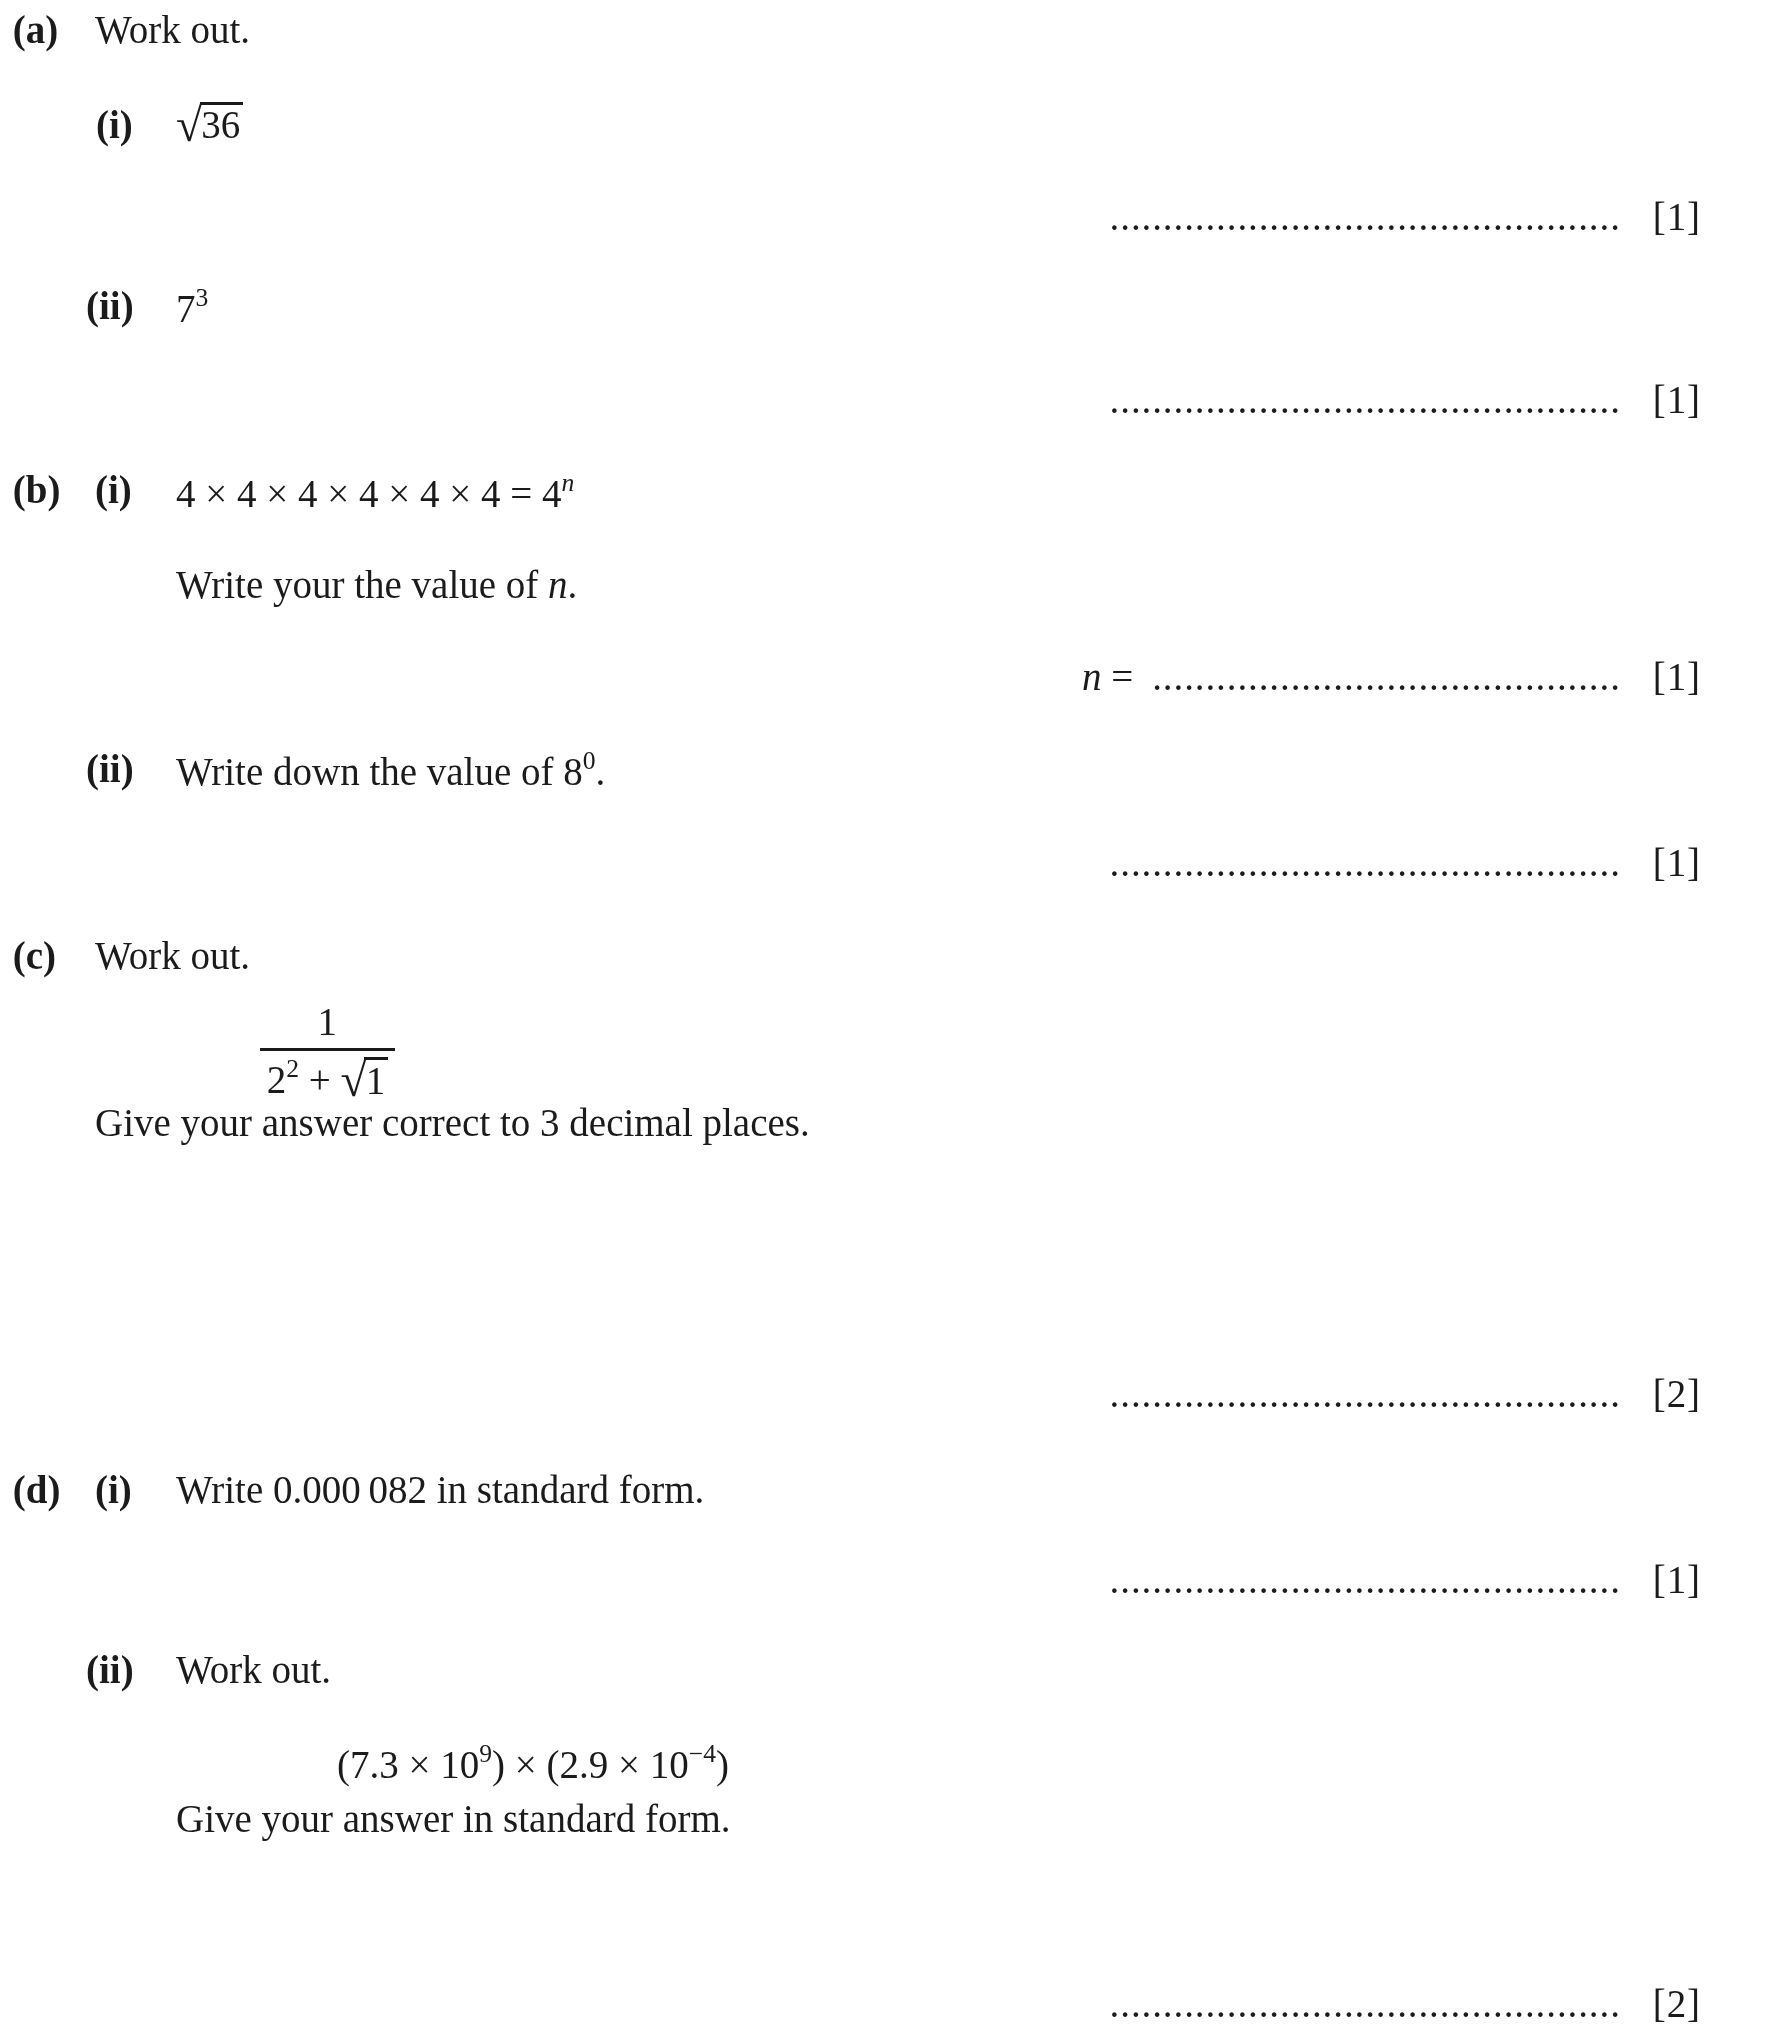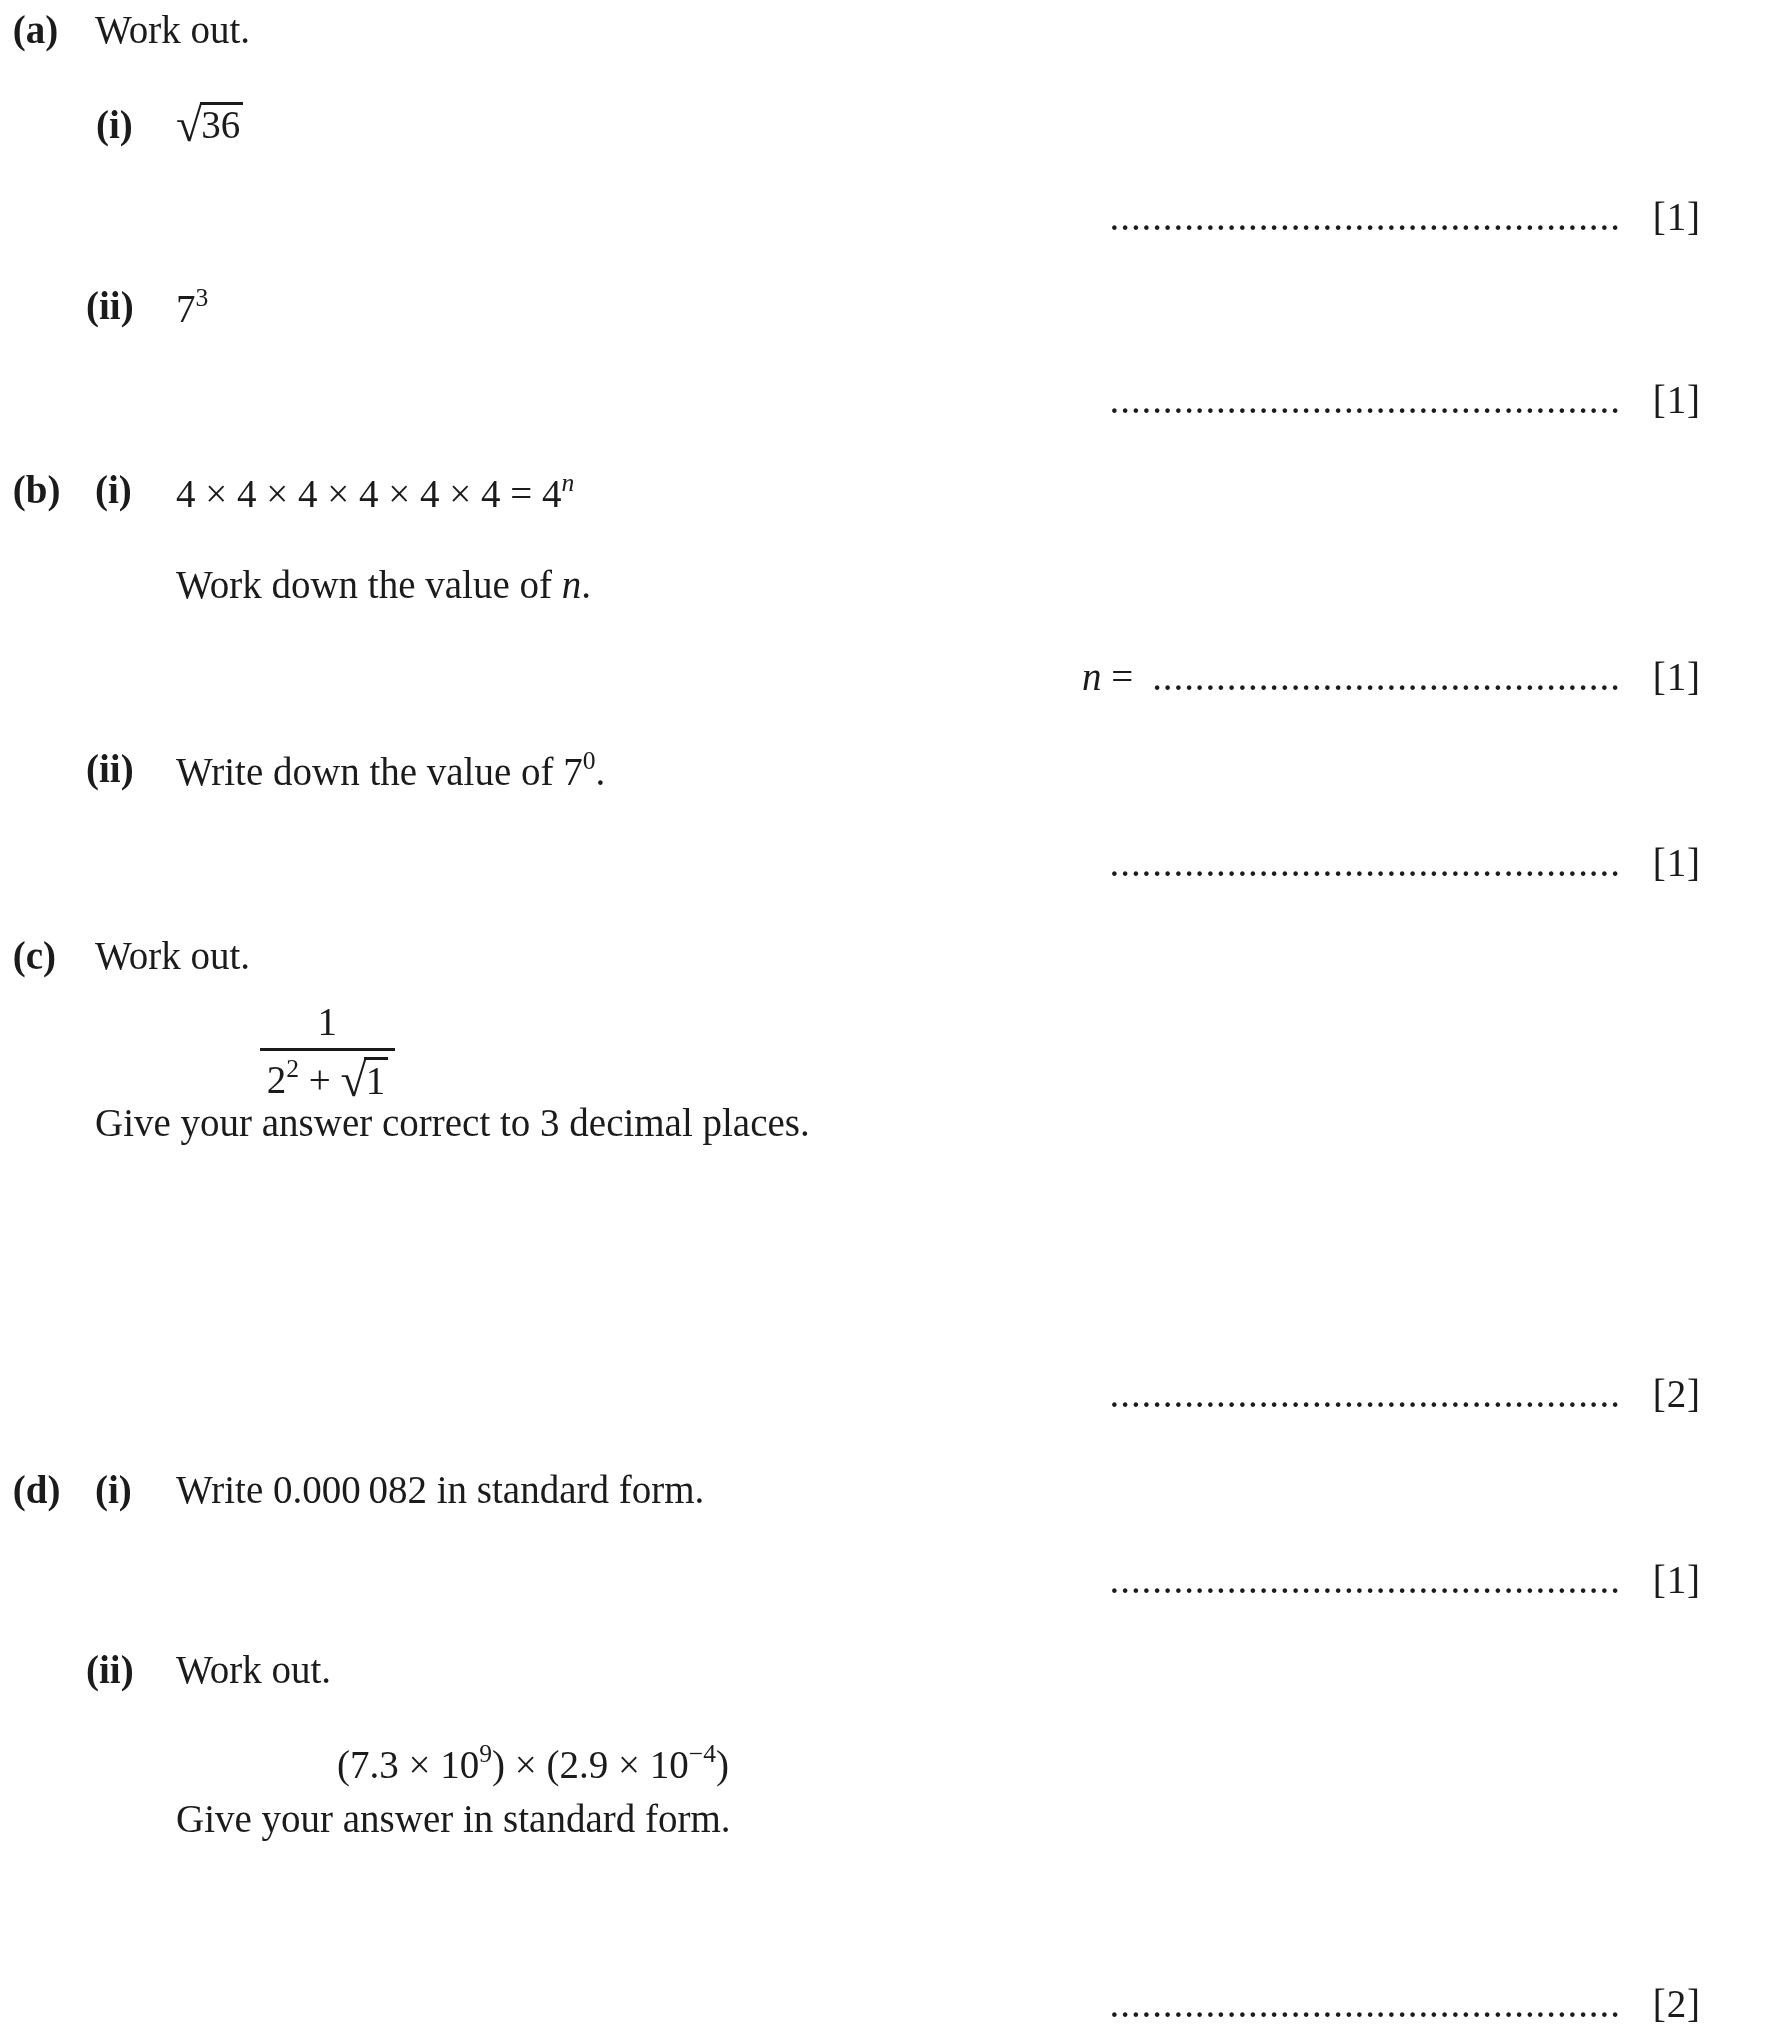--- a/index.html
+++ b/index.html
@@ -52,31 +52,31 @@
     <span class="dots">................................................</span>
     <span class="marks">[1]</span>
   </div>
 
   <div class="abs plabel" style="left:12.8px;top:467px">(b)</div>
   <div class="abs plabel" style="left:95px;top:467px">(i)</div>
   <div class="abs" style="left:176px;top:468px">
     <span>4 × 4 × 4 × 4 × 4 × 4 = 4</span><span class="sup it">n</span>
   </div>
   <div class="abs" style="left:176px;top:562px">
-    <span>Work down the value of </span><span class="it">n</span><span>.</span>
+    <span>Write your the value of </span><span class="it">n</span><span>.</span>
   </div>
   <div class="ans" style="top:654px">
     <span class="ans-prefix"><span class="it">n</span><span> =</span></span>
     <span class="dots">............................................</span>
     <span class="marks">[1]</span>
   </div>
 
   <div class="abs plabel" style="left:86px;top:746px">(ii)</div>
   <div class="abs" style="left:176px;top:746px">
-    <span>Write down the value of 7</span><span class="sup">0</span><span>.</span>
+    <span>Write down the value of 8</span><span class="sup">0</span><span>.</span>
   </div>
   <div class="ans" style="top:840px">
     <span class="dots">................................................</span>
     <span class="marks">[1]</span>
   </div>
 
   <div class="abs plabel" style="left:12.8px;top:933px">(c)</div>
   <div class="abs" style="left:95px;top:933px">Work out.</div>
 
   <div class="frac" style="left:260px;top:1002px">

